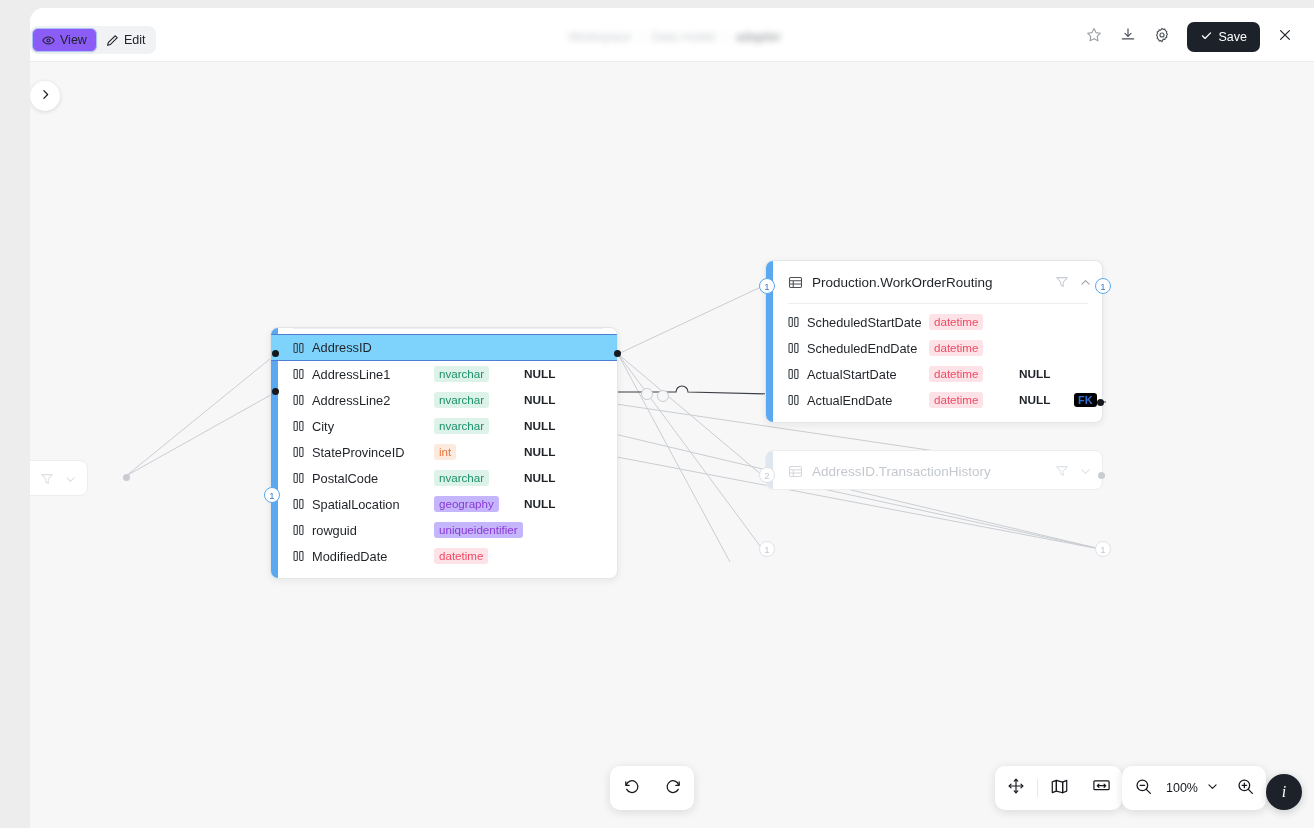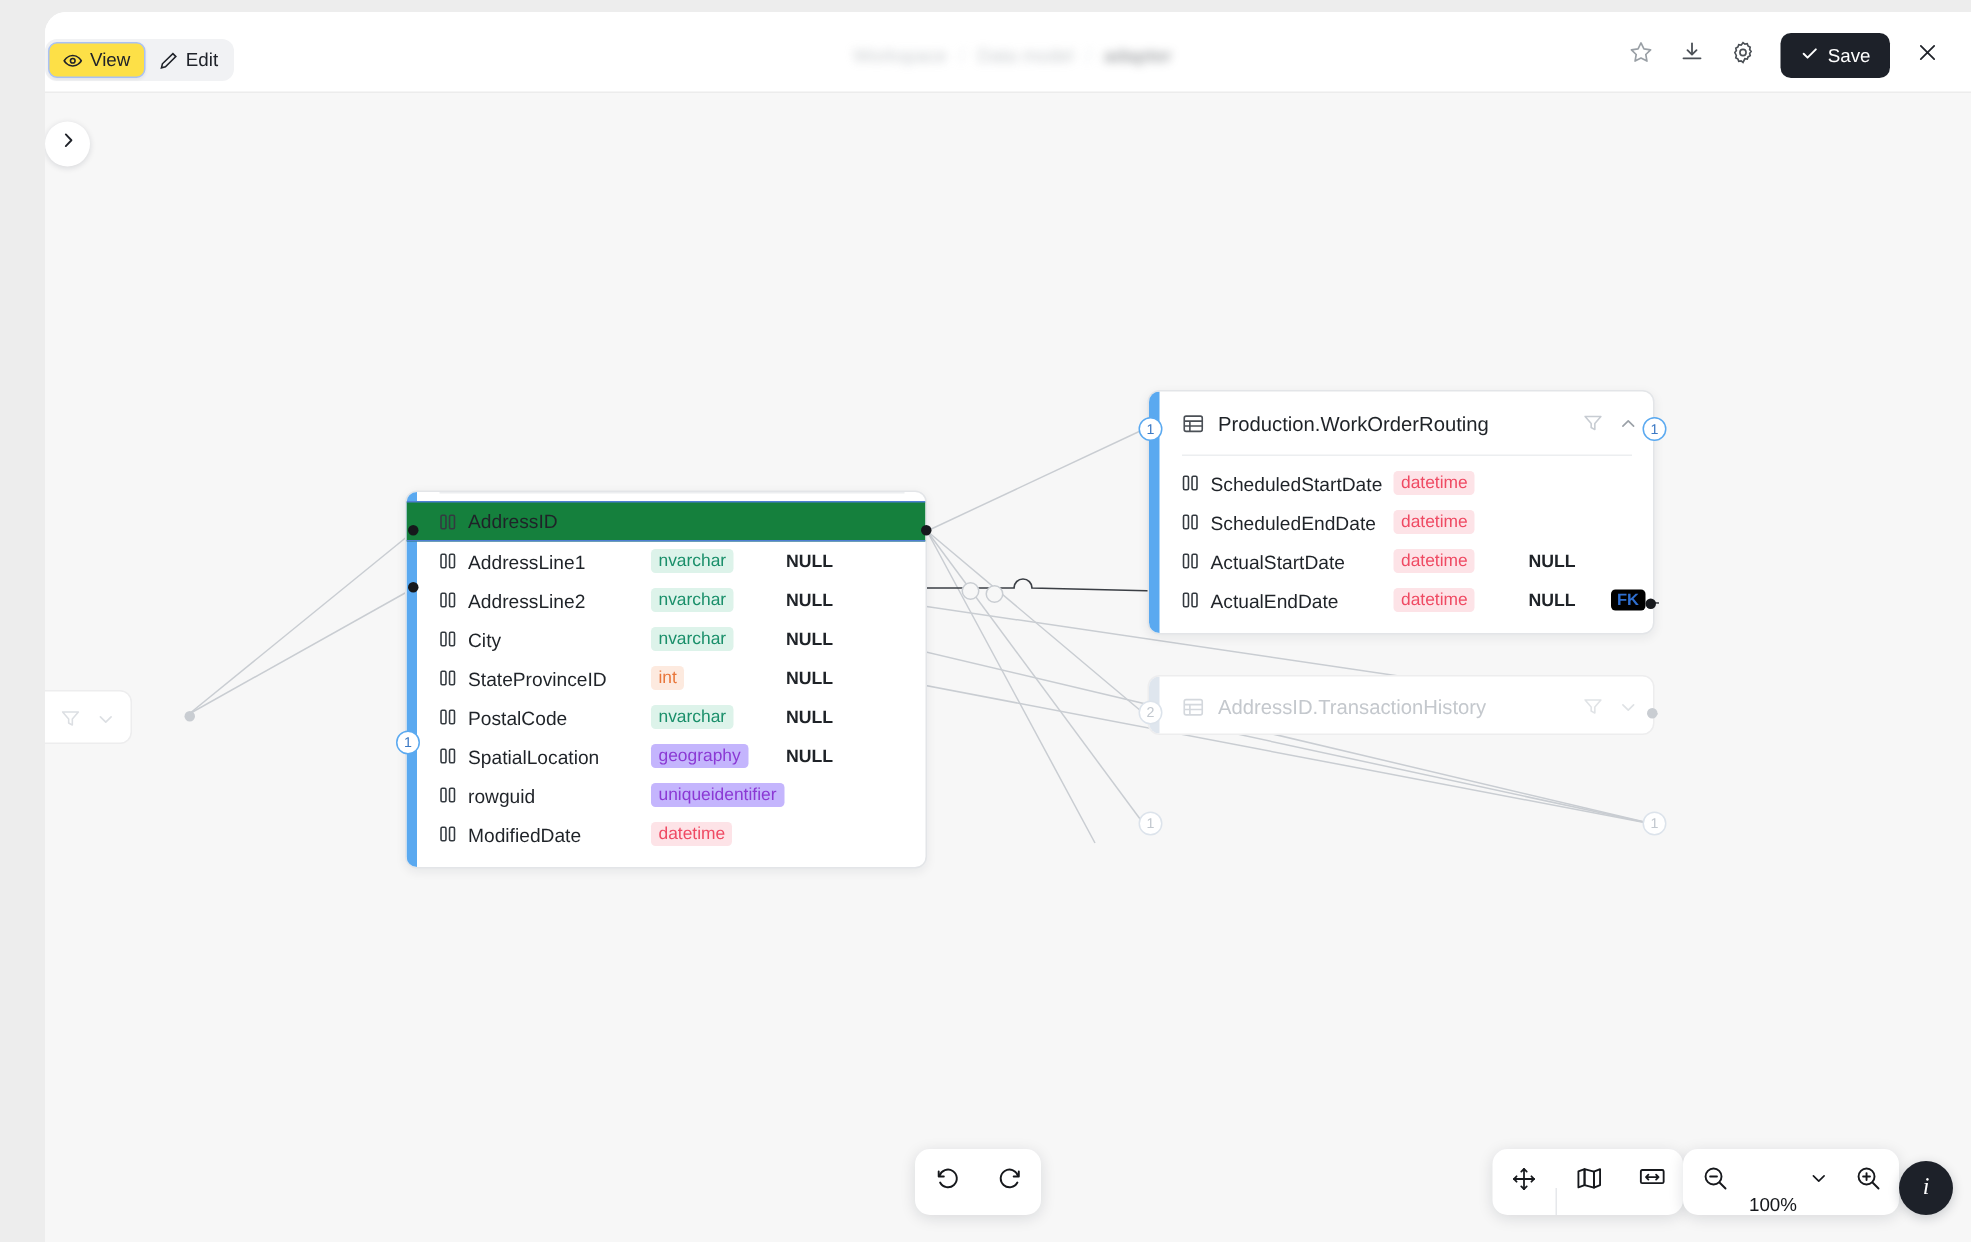--- a/index.html
+++ b/index.html
@@ -40,21 +40,21 @@
   }
   .seg-btn {
     display: flex; align-items: center; gap: 5px;
     height: 24px; padding: 0 9px;
     font-size: 12.5px; color: #20232a;
     border-radius: 6px;
     cursor: pointer;
     white-space: nowrap;
   }
   .seg-btn.active {
-    background: #fde047;
+    background: #8b5cf6;
     border: 1px solid #a9c1f5;
     box-shadow: 0 1px 2px rgba(16,24,40,.05);
     text-align: right;
   }
   .seg-btn svg { display:block; }
   .breadcrumb {
     position: absolute; left: 480px; top: 22px;
     width: 330px;
     text-align: center;
     font-size: 12.5px;
@@ -136,21 +136,21 @@
 
   .rows { padding: 5px 0 9px 0; }
   .row {
     position: relative;
     display:flex; align-items:center;
     height: 26px;
     padding-left: 22px; padding-right: 12px;
     font-size: 12.8px; color:#1f2328;
   }
   .row.selected {
-    background:#15803d;
+    background:#7dd3fc;
     border-top:1px solid #4f7fd4;
     border-bottom:1px solid #4f7fd4;
     height:27px;
   }
   .col-ico { color:#343a40; margin-right:8px; display:flex; }
   .col-name { white-space:nowrap; }
   .badge {
     position:absolute; left:163px;
     font-size:11.6px; padding: 1.5px 5px; border-radius:3px;
     line-height: 1.2;
@@ -177,21 +177,21 @@
     position:absolute; width:7px; height:7px; border-radius:50%;
     background:#16181c; z-index:21;
   }
   .dot.dim { background:#c9cdd2; }
 
   
   .tb {
     position:absolute;
     background:#fff; border-radius:10px;
     box-shadow: 0 2px 10px rgba(16,24,40,.13);
-    display:flex; align-items:flex-end;
+    display:flex; align-items:center;
     height:44px; z-index:50;
   }
   .tb-btn {
     width:42px; height:44px;
     display:flex; align-items:center; justify-content:center;
     cursor:pointer; color:#16181c;
   }
   .tb-sep { width:1px; height:18px; background:#e6e8eb; }
   .zoomlabel { font-size:12.5px; color:#16181c; padding: 0 2px; min-width:36px; text-align:center; }
   .info-btn {

